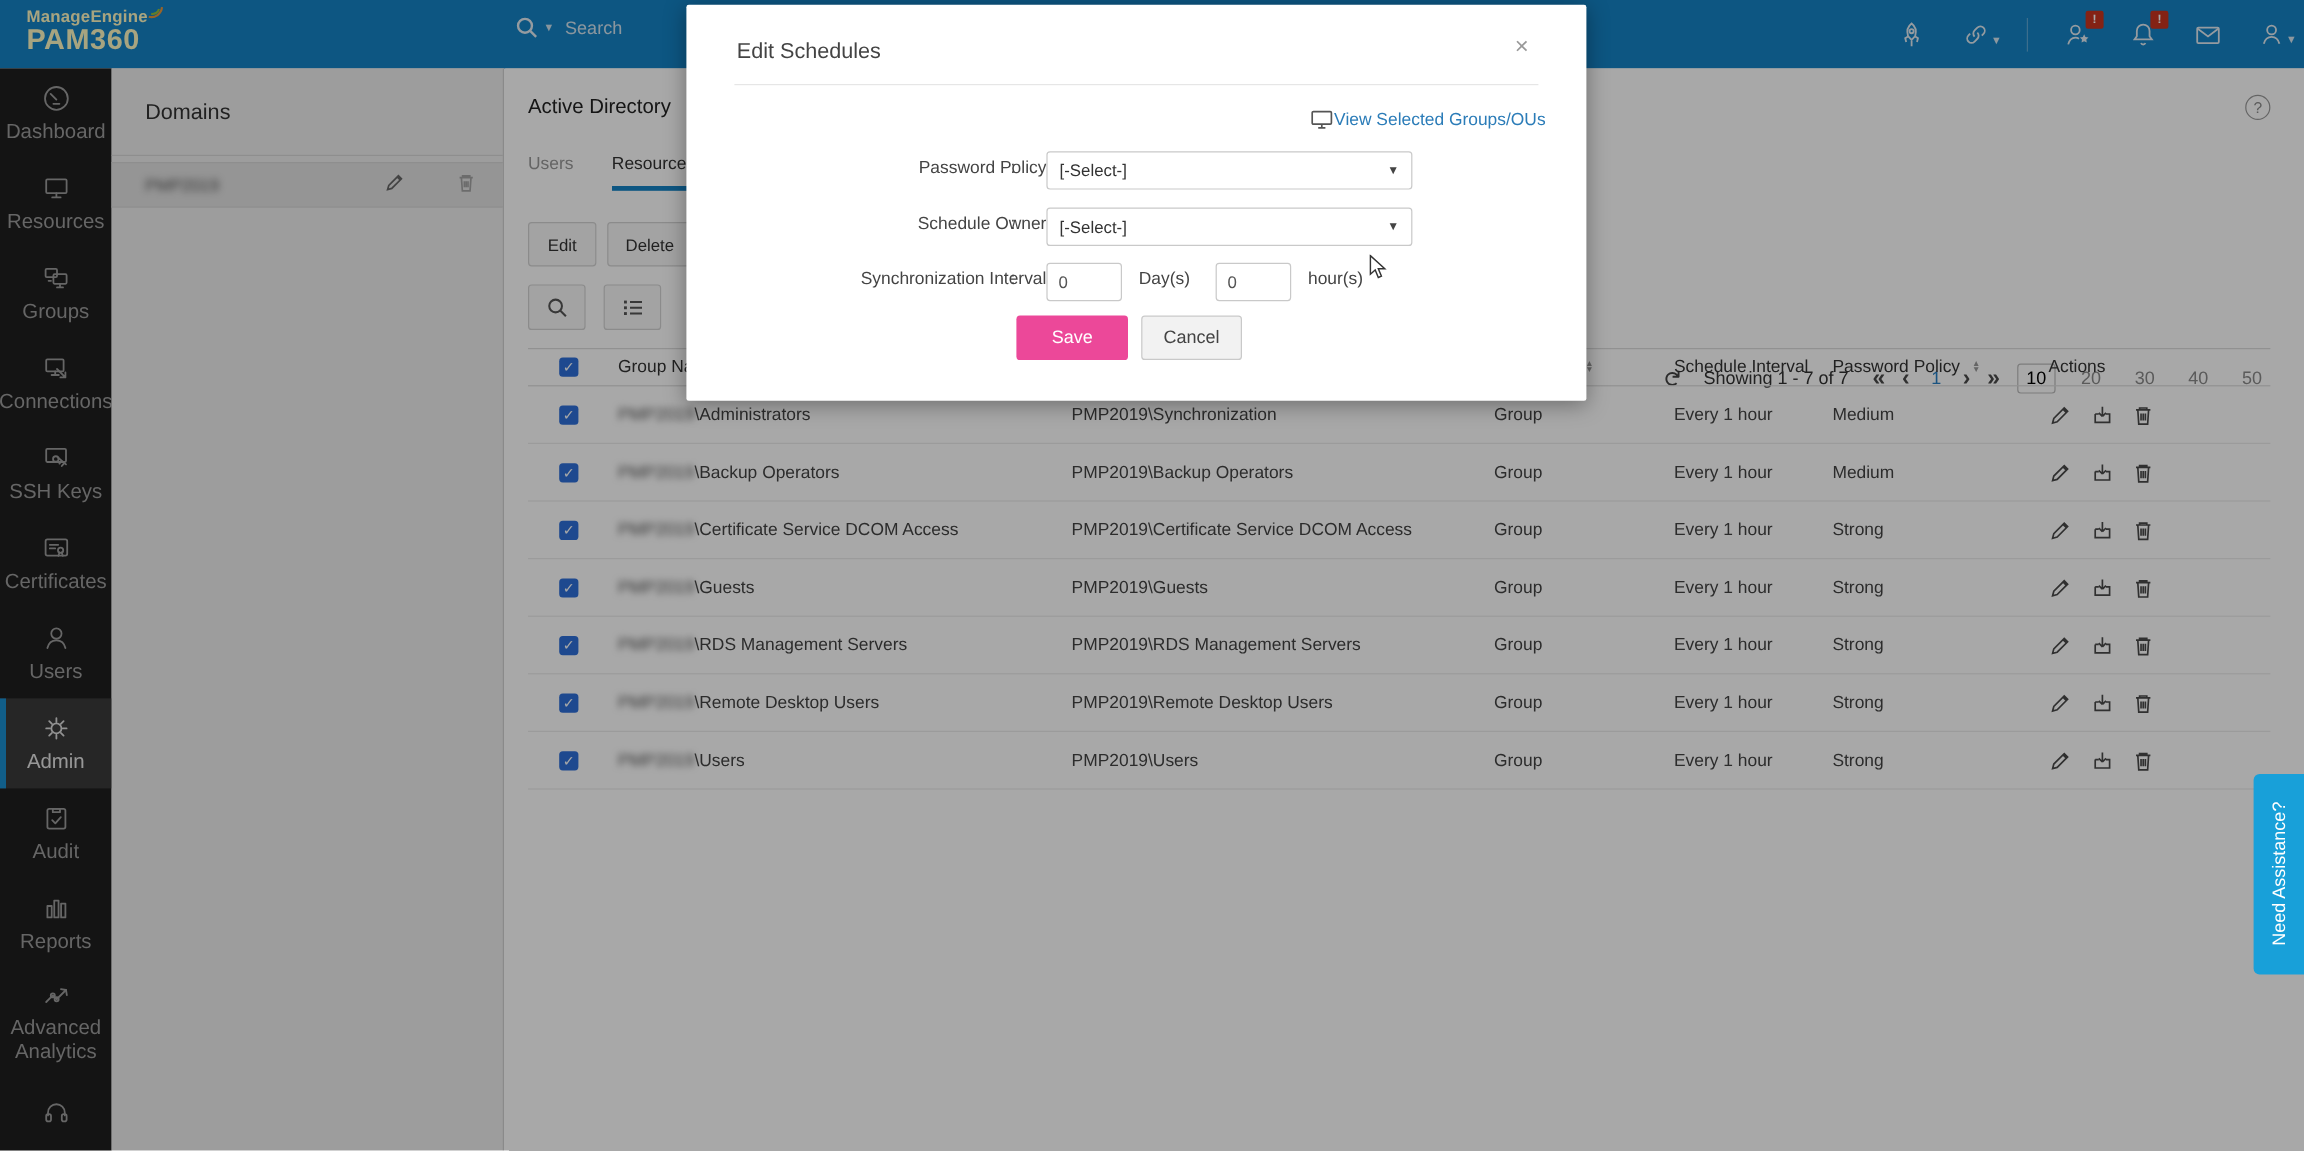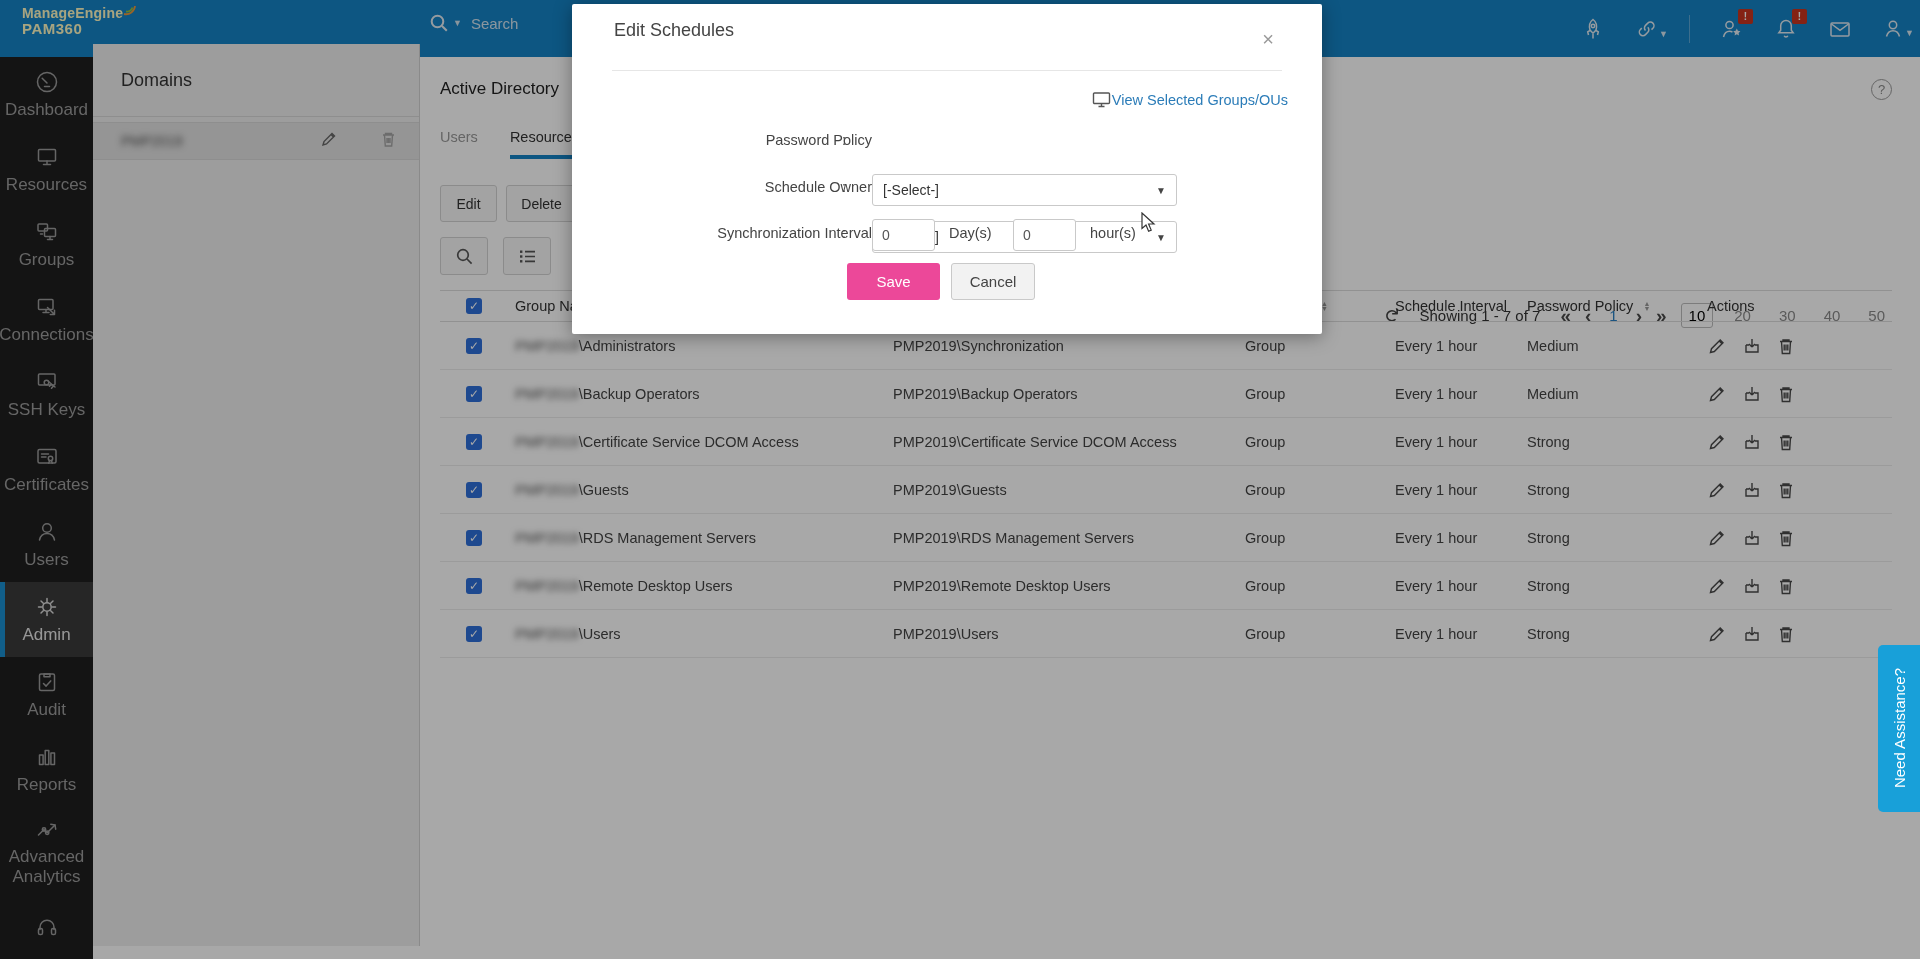--- a/index.html
+++ b/index.html
@@ -4,21 +4,21 @@
 <style>
   * { margin:0; padding:0; box-sizing:border-box; }
   html,body { width:1920px; height:959px; overflow:hidden; background:#fff;
               font-family:"Liberation Sans","DejaVu Sans",sans-serif; }
   #stage { position:relative; width:1920px; height:959px; overflow:hidden; background:#fff; }
 
   
   .topbar { position:absolute; left:0; top:0; width:1920px; height:57px; background:#1583c5; z-index:1; }
   .logo { position:absolute; left:22px; top:6px; color:#fef9c3; line-height:1.1; }
   .logo .l1 { font-size:14px; font-weight:bold; letter-spacing:.2px; position:relative; }
-  .logo .l2 { font-size:15px; font-weight:bold; letter-spacing:.5px; }
+  .logo .l2 { font-size:24px; font-weight:bold; letter-spacing:.5px; }
   .logo .swoosh { position:absolute; right:-14px; top:-3px; }
   .tb-search { position:absolute; left:428px; top:12px; display:flex; align-items:center; gap:9px; color:#d7e7f2; }
   .tb-search .caret { font-size:9px; margin-left:-6px; color:#cfe2ef; }
   .tb-search .stext { font-size:15px; color:#d2e4f0; }
   .tb-icons { position:absolute; right:14px; top:0; height:57px; display:flex; align-items:center; gap:30px; }
   .tb-ic { position:relative; width:24px; height:24px; display:flex; align-items:center; justify-content:center; }
   .tb-ic svg { stroke:#e3ecf3; fill:none; stroke-width:1.5; }
   .tb-div { width:1px; height:28px; background:rgba(255,255,255,.3); }
   .badge { position:absolute; top:-8px; right:-9px; min-width:15px; height:15px; background:#c8341f;
            color:#fff; font-size:10px; font-weight:bold; border-radius:2px; display:flex;
@@ -31,21 +31,21 @@
              align-items:center; justify-content:center; gap:5px; cursor:pointer; }
   .sb-item.tall { height:88px; }
   .sb-item .lbl { font-size:17px; color:#9b9b9b; text-align:center; line-height:1.15; }
   .sb-item svg { stroke:#9b9b9b; fill:none; stroke-width:1.5; stroke-linecap:round; stroke-linejoin:round; }
   .sb-item.active { background:#3a3a3a; }
   .sb-item.active::before { content:""; position:absolute; left:0; top:0; width:5px; height:100%; background:#1b8fd1; }
   .sb-item.active .lbl { color:#e6e6e6; }
   .sb-item.active svg { stroke:#dcdcdc; }
 
   
-  .domains { position:absolute; left:93px; top:44px; width:327px; height:902px; background:#efefef;
+  .domains { position:absolute; left:93px; top:57px; width:327px; height:902px; background:#efefef;
              border-right:1px solid #d2d2d2; z-index:1; }
   .dom-head { height:73px; display:flex; align-items:center; padding-left:28px; font-size:18px; color:#333;
               border-bottom:1px solid #d8d8d8; }
   .dom-item { margin-top:5px; height:38px; background:#e2e2e2; display:flex; align-items:center;
               padding:0 22px 0 28px; border-top:1px solid #d8d8d8; border-bottom:1px solid #d8d8d8; }
   .dom-item .nm { font-size:14px; color:#555; filter:blur(3px); }
   .dom-item .sp { flex:1; }
   .dom-item svg { stroke:#666; fill:none; stroke-width:1.4; }
   .dom-item .dtrash svg { stroke:#a5a5a5; }
   .dom-item .dedit { margin-right:42px; }
@@ -87,32 +87,32 @@
         font-size:12px; display:flex; align-items:center; justify-content:center; cursor:pointer; }
   .sorters { display:inline-flex; flex-direction:column; margin-left:10px; line-height:5px; font-size:7px; color:#9a9a9a; }
   .redacted { filter:blur(3px); color:#555; }
   .act-ic { width:20px; height:20px; margin-right:15px; cursor:pointer; }
   .act-ic svg { stroke:#4a4a4a; fill:none; stroke-width:1.4; }
 
   
   .overlay { position:absolute; inset:0; background:rgba(0,0,0,.34); z-index:50; }
   .modal { position:absolute; left:572px; top:4px; width:750px; height:330px; background:#fff;
            border-radius:2px; box-shadow:0 3px 18px rgba(0,0,0,.35); z-index:100; }
-  .m-title { position:absolute; left:42px; top:16px; font-size:18px; color:#444; }
+  .m-title { position:absolute; left:42px; top:28px; font-size:18px; color:#444; }
   .m-close { position:absolute; right:48px; top:24px; font-size:20px; color:#999; cursor:pointer; }
   .m-divider { position:absolute; left:40px; right:40px; top:66px; height:1px; background:#e6e6e6; }
   .m-viewlink { position:absolute; right:34px; top:86px; display:flex; align-items:center; gap:0; }
   .m-viewlink svg { stroke:#555; fill:none; stroke-width:1.4; }
   .m-viewlink a { font-size:14.5px; color:#2b7cb8; text-decoration:none; cursor:pointer; }
   .frow { position:absolute; left:0; width:100%; height:32px; }
   .frow .flabel { position:absolute; right:492px; top:6px; font-size:14.5px; color:#444; white-space:nowrap; }
   .frow .fcolon { position:absolute; left:270px; top:6px; font-size:14.5px; color:#444; }
   .fsel { position:absolute; left:300px; top:0; width:305px; height:32px; border:1px solid #c9c9c9;
           border-radius:3px; display:flex; align-items:center; padding:0 10px; font-size:14px; color:#333;
-          cursor:pointer; background:#fff;margin-top:48px; }
+          cursor:pointer; background:#fff; }
   .fsel .sel-caret { margin-left:auto; font-size:10px; color:#444; }
   .fnum { position:absolute; top:0; width:63px; height:32px; border:1px solid #c9c9c9; border-radius:3px;
           font-size:14px; color:#555; padding:0 9px; font-family:inherit; }
   .funit { position:absolute; top:6px; font-size:14.5px; color:#444; }
   .m-save { position:absolute; left:275px; top:259px; width:93px; height:37px; background:#ec4899;
             border:none; border-radius:3px; color:#fff; font-size:15px; font-family:inherit; cursor:pointer; }
   .m-cancel { position:absolute; left:379px; top:259px; width:84px; height:37px; background:#f2f2f2;
               border:1px solid #c9c9c9; border-radius:3px; color:#444; font-size:15px; font-family:inherit; cursor:pointer; }
 
   

